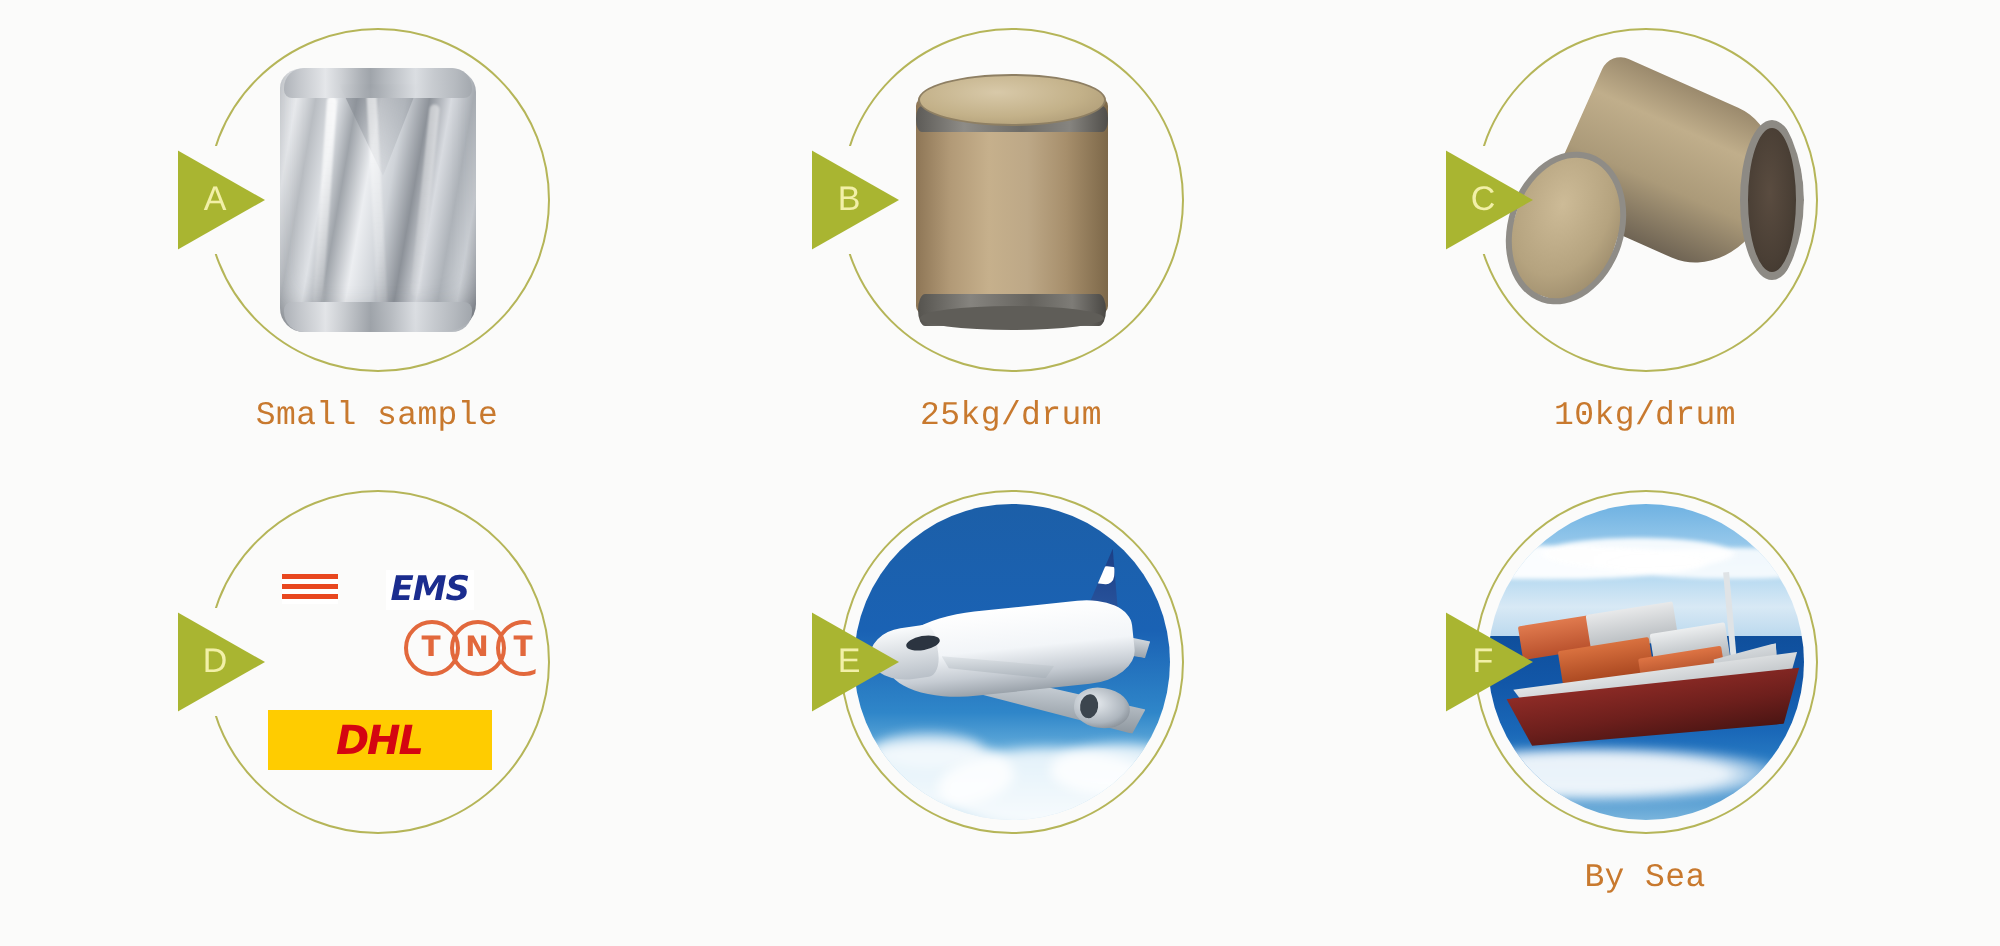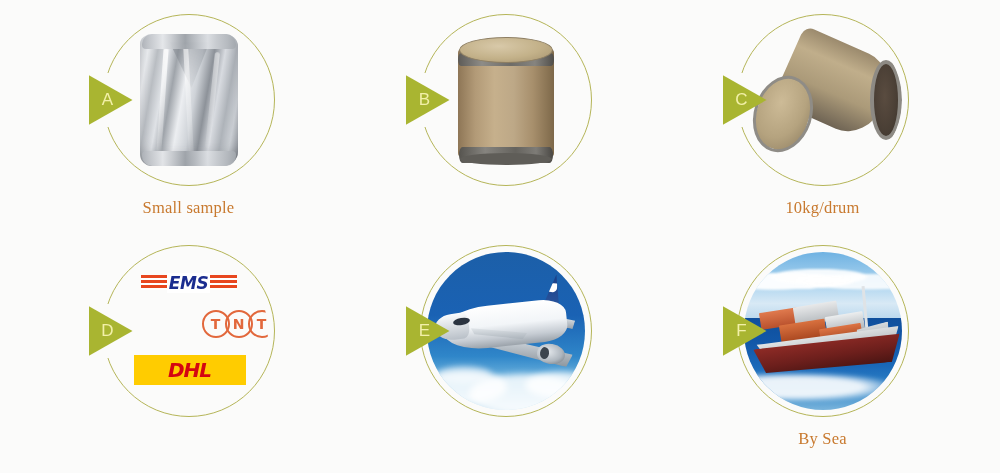--- a/index.html
+++ b/index.html
@@ -99,21 +99,21 @@
   
   .caption {
     position: absolute;
     left: 0;
     right: 0;
     top: 198px;
     text-align: center;
     color: #c8792e;
     font-size: 16.5px;
     letter-spacing: .2px;
-    font-family: Liberation Serif, serif;
+    font-family: Liberation Mono, monospace;
   }
   .cell.r1 .caption { top: 192px; }
 
   
   .pouch {
     position: absolute;
     left: 50%;
     top: 50%;
     transform: translate(-50%, -50%);
     width: 98px;
@@ -257,23 +257,23 @@
   }
 
   
   .logos {
     position: absolute;
     inset: 0;
   }
   
   .ems {
     position: absolute;
-    left: 31px; top: 20px;
+    left: 31px; top: 32px;
     width: 96px; height: 22px;
-    display: flex; align-items: center; justify-content: center;
+    display: flex; align-items: center; justify-content: flex-end;
   }
   .ems .stripes {
     position: absolute;
     top: 3px;
     width: 28px; height: 15px;
     background: repeating-linear-gradient(180deg,#e8471f 0 2.6px, #ffffff 2.6px 5px);
   }
   .ems .stripes.l { left: 0; }
   .ems .stripes.r { right: 0; }
   .ems .txt {
@@ -561,20 +561,21 @@
           <div class="botcap"></div>
           <div class="rim-top"></div>
           <div class="lid"></div>
         </div>
       </div>
       <div class="arrow">
         <div class="tri"></div>
         <div class="letter">B</div>
       </div>
     </div>
+    <div class="caption">25kg/drum</div>
   </div>
 
   <div class="cell r0 c2">
     <div class="disc-wrap">
       <div class="ring"></div>
       <div class="ring-gap"></div>
       <div class="photo">
         <div class="drumC">
           <div class="tube"></div>
           <div class="mouth"></div>

